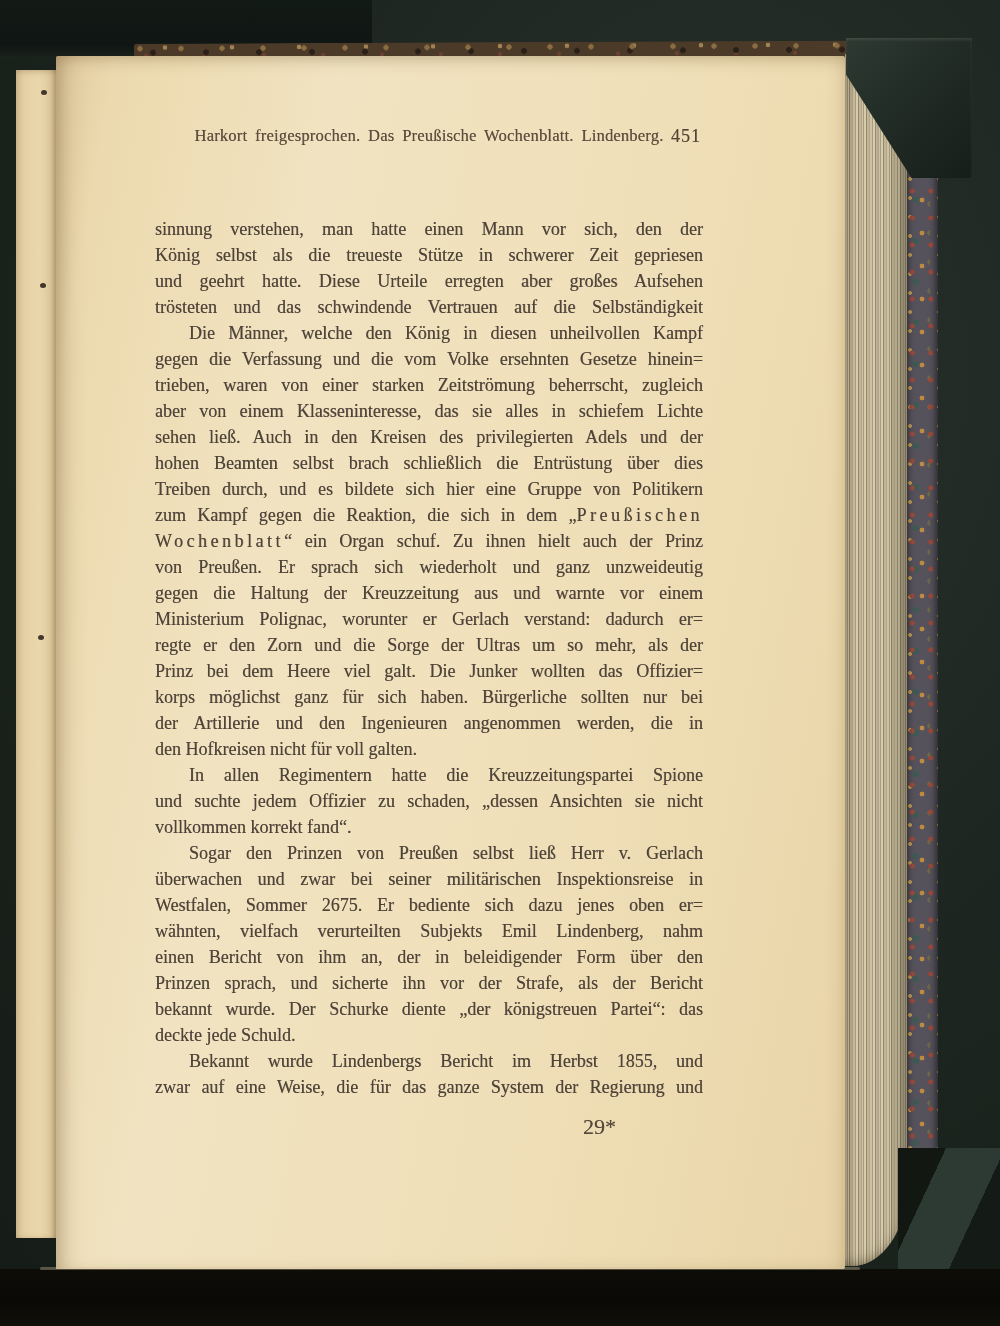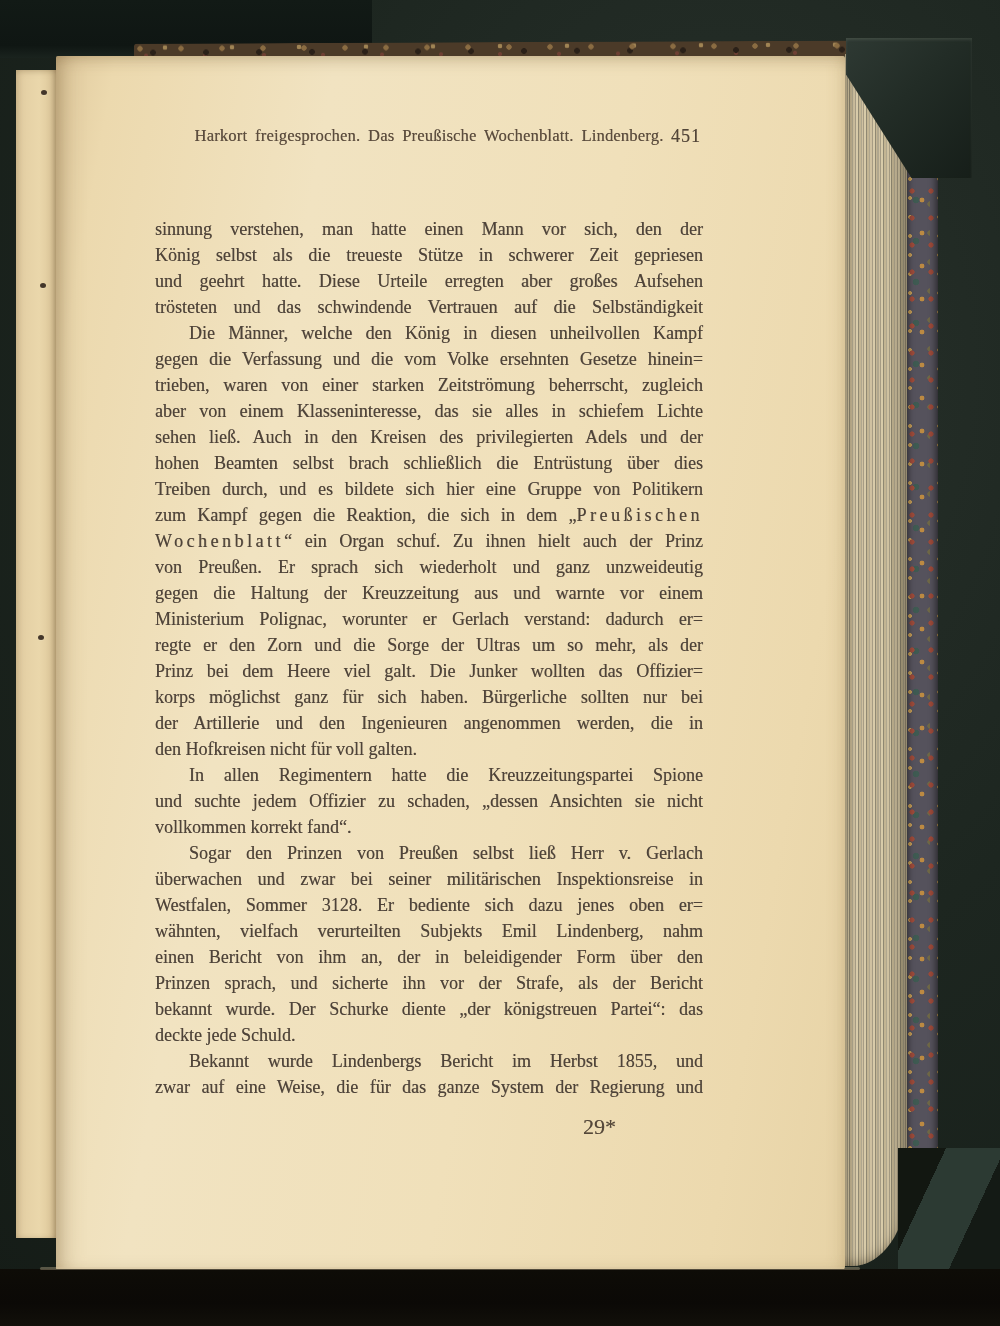--- a/index.html
+++ b/index.html
@@ -174,21 +174,21 @@
       <div class="line"><span>regte er den Zorn und die Sorge der Ultras um so mehr, als der</span></div>
       <div class="line"><span>Prinz bei dem Heere viel galt. Die Junker wollten das Offizier=</span></div>
       <div class="line"><span>korps möglichst ganz für sich haben. Bürgerliche sollten nur bei</span></div>
       <div class="line"><span>der Artillerie und den Ingenieuren angenommen werden, die in</span></div>
       <div class="line noj"><span>den Hofkreisen nicht für voll galten.</span></div>
       <div class="line indent"><span>In allen Regimentern hatte die Kreuzzeitungspartei Spione</span></div>
       <div class="line"><span>und suchte jedem Offizier zu schaden, „dessen Ansichten sie nicht</span></div>
       <div class="line noj"><span>vollkommen korrekt fand“.</span></div>
       <div class="line indent"><span>Sogar den Prinzen von Preußen selbst ließ Herr v. Gerlach</span></div>
       <div class="line"><span>überwachen und zwar bei seiner militärischen Inspektionsreise in</span></div>
-      <div class="line"><span>Westfalen, Sommer 3128. Er bediente sich dazu jenes oben er=</span></div>
+      <div class="line"><span>Westfalen, Sommer 2675. Er bediente sich dazu jenes oben er=</span></div>
       <div class="line"><span>wähnten, vielfach verurteilten Subjekts Emil Lindenberg, nahm</span></div>
       <div class="line"><span>einen Bericht von ihm an, der in beleidigender Form über den</span></div>
       <div class="line"><span>Prinzen sprach, und sicherte ihn vor der Strafe, als der Bericht</span></div>
       <div class="line"><span>bekannt wurde. Der Schurke diente „der königstreuen Partei“: das</span></div>
       <div class="line noj"><span>deckte jede Schuld.</span></div>
       <div class="line indent"><span>Bekannt wurde Lindenbergs Bericht im Herbst 1855, und</span></div>
       <div class="line"><span>zwar auf eine Weise, die für das ganze System der Regierung und</span></div>
     </div>
 
   <div class="signature">29*</div>

